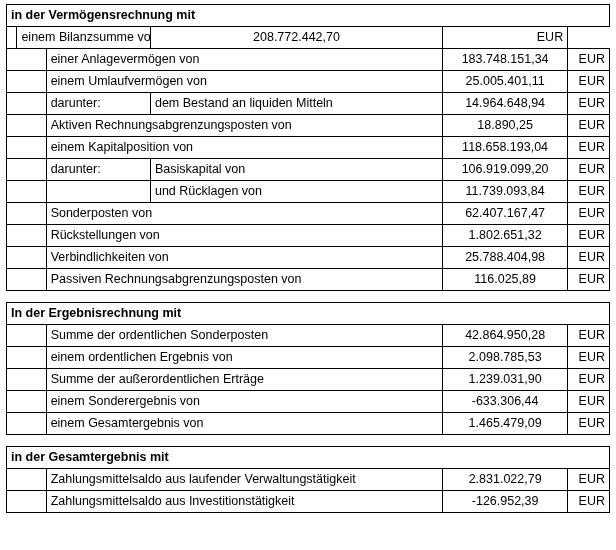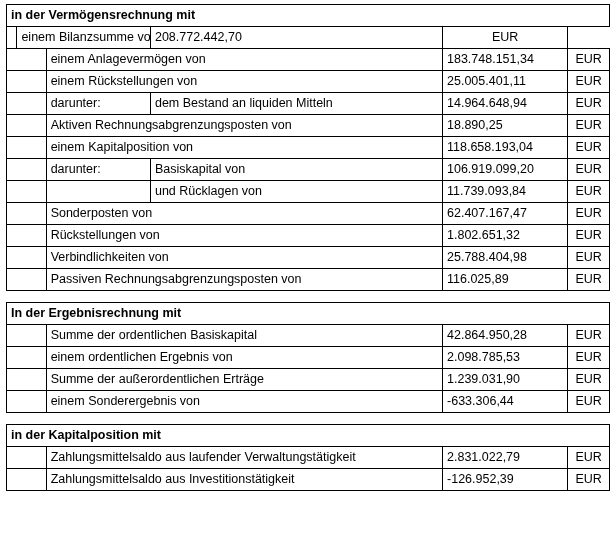--- a/index.html
+++ b/index.html
@@ -40,24 +40,24 @@
   col.c-indent2 { width: 28px; }
   col.c-label   { width: 100px; }
   col.c-text    { width: 280px; }
   col.c-value   { width: 120px; }
   col.c-unit    { width: 40px; }
 
   .hdr {
     font-weight: bold;
   }
   .num {
-    text-align: left;
+    text-align: center;
   }
   .unit {
-    text-align: center;
+    text-align: right;
   }
 </style>
 </head>
 <body>
 
 <div class="sheet">
   <div id="sections-root">
       <table class="grid">
         <colgroup>
           <col class="c-indent1">
@@ -72,27 +72,27 @@
             <td colspan="6" class="hdr">in der Vermögensrechnung mit</td>
           </tr>
           <tr>
             <td colspan="1"></td>
             <td colspan="2">einem Bilanzsumme von</td>
             <td class="num">208.772.442,70</td>
             <td class="unit">EUR</td>
           </tr>
           <tr>
             <td colspan="2"></td>
-            <td colspan="2">einem Anlagevermögen von</td>
+            <td colspan="2">einer Anlagevermögen von</td>
             <td class="num">183.748.151,34</td>
             <td class="unit">EUR</td>
           </tr>
           <tr>
             <td colspan="2"></td>
-            <td colspan="2">einem Rückstellungen von</td>
+            <td colspan="2">einem Umlaufvermögen von</td>
             <td class="num">25.005.401,11</td>
             <td class="unit">EUR</td>
           </tr>
           <tr>
             <td colspan="2"></td>
             <td>darunter:</td>
             <td>dem Bestand an liquiden Mitteln</td>
             <td class="num">14.964.648,94</td>
             <td class="unit">EUR</td>
           </tr>
@@ -157,57 +157,63 @@
           <col class="c-text">
           <col class="c-value">
           <col class="c-unit">
         </colgroup>
         <tbody>
           <tr>
             <td colspan="6" class="hdr">In der Ergebnisrechnung mit</td>
           </tr>
           <tr>
             <td colspan="2"></td>
-            <td colspan="2">Summe der ordentlichen Basiskapital</td>
+            <td colspan="2">Summe der ordentlichen Sonderposten</td>
             <td class="num">42.864.950,28</td>
             <td class="unit">EUR</td>
           </tr>
           <tr>
             <td colspan="2"></td>
             <td colspan="2">einem ordentlichen Ergebnis von</td>
             <td class="num">2.098.785,53</td>
             <td class="unit">EUR</td>
           </tr>
           <tr>
             <td colspan="2"></td>
             <td colspan="2">Summe der außerordentlichen Erträge</td>
             <td class="num">1.239.031,90</td>
             <td class="unit">EUR</td>
           </tr>
           <tr>
             <td colspan="2"></td>
             <td colspan="2">einem Sonderergebnis von</td>
             <td class="num">-633.306,44</td>
+            <td class="unit">EUR</td>
+          </tr>
+          <tr>
+            <td colspan="2"></td>
+            <td colspan="2">einem Gesamtergebnis von</td>
+            <td class="num">1.465.479,09</td>
             <td class="unit">EUR</td>
           </tr>
         </tbody>
       </table>
       <div style="height: 11px;"></div>
       <table class="grid">
         <colgroup>
           <col class="c-indent1">
           <col class="c-indent2">
           <col class="c-label">
           <col class="c-text">
           <col class="c-value">
           <col class="c-unit">
         </colgroup>
         <tbody>
           <tr>
-            <td colspan="6" class="hdr">in der Kapitalposition mit</td>
+            <td colspan="6" class="hdr">in der Gesamtergebnis mit</td>
           </tr>
           <tr>
             <td colspan="2"></td>
             <td colspan="2">Zahlungsmittelsaldo aus laufender Verwaltungstätigkeit</td>
             <td class="num">2.831.022,79</td>
             <td class="unit">EUR</td>
           </tr>
           <tr>
             <td colspan="2"></td>
             <td colspan="2">Zahlungsmittelsaldo aus Investitionstätigkeit</td>

